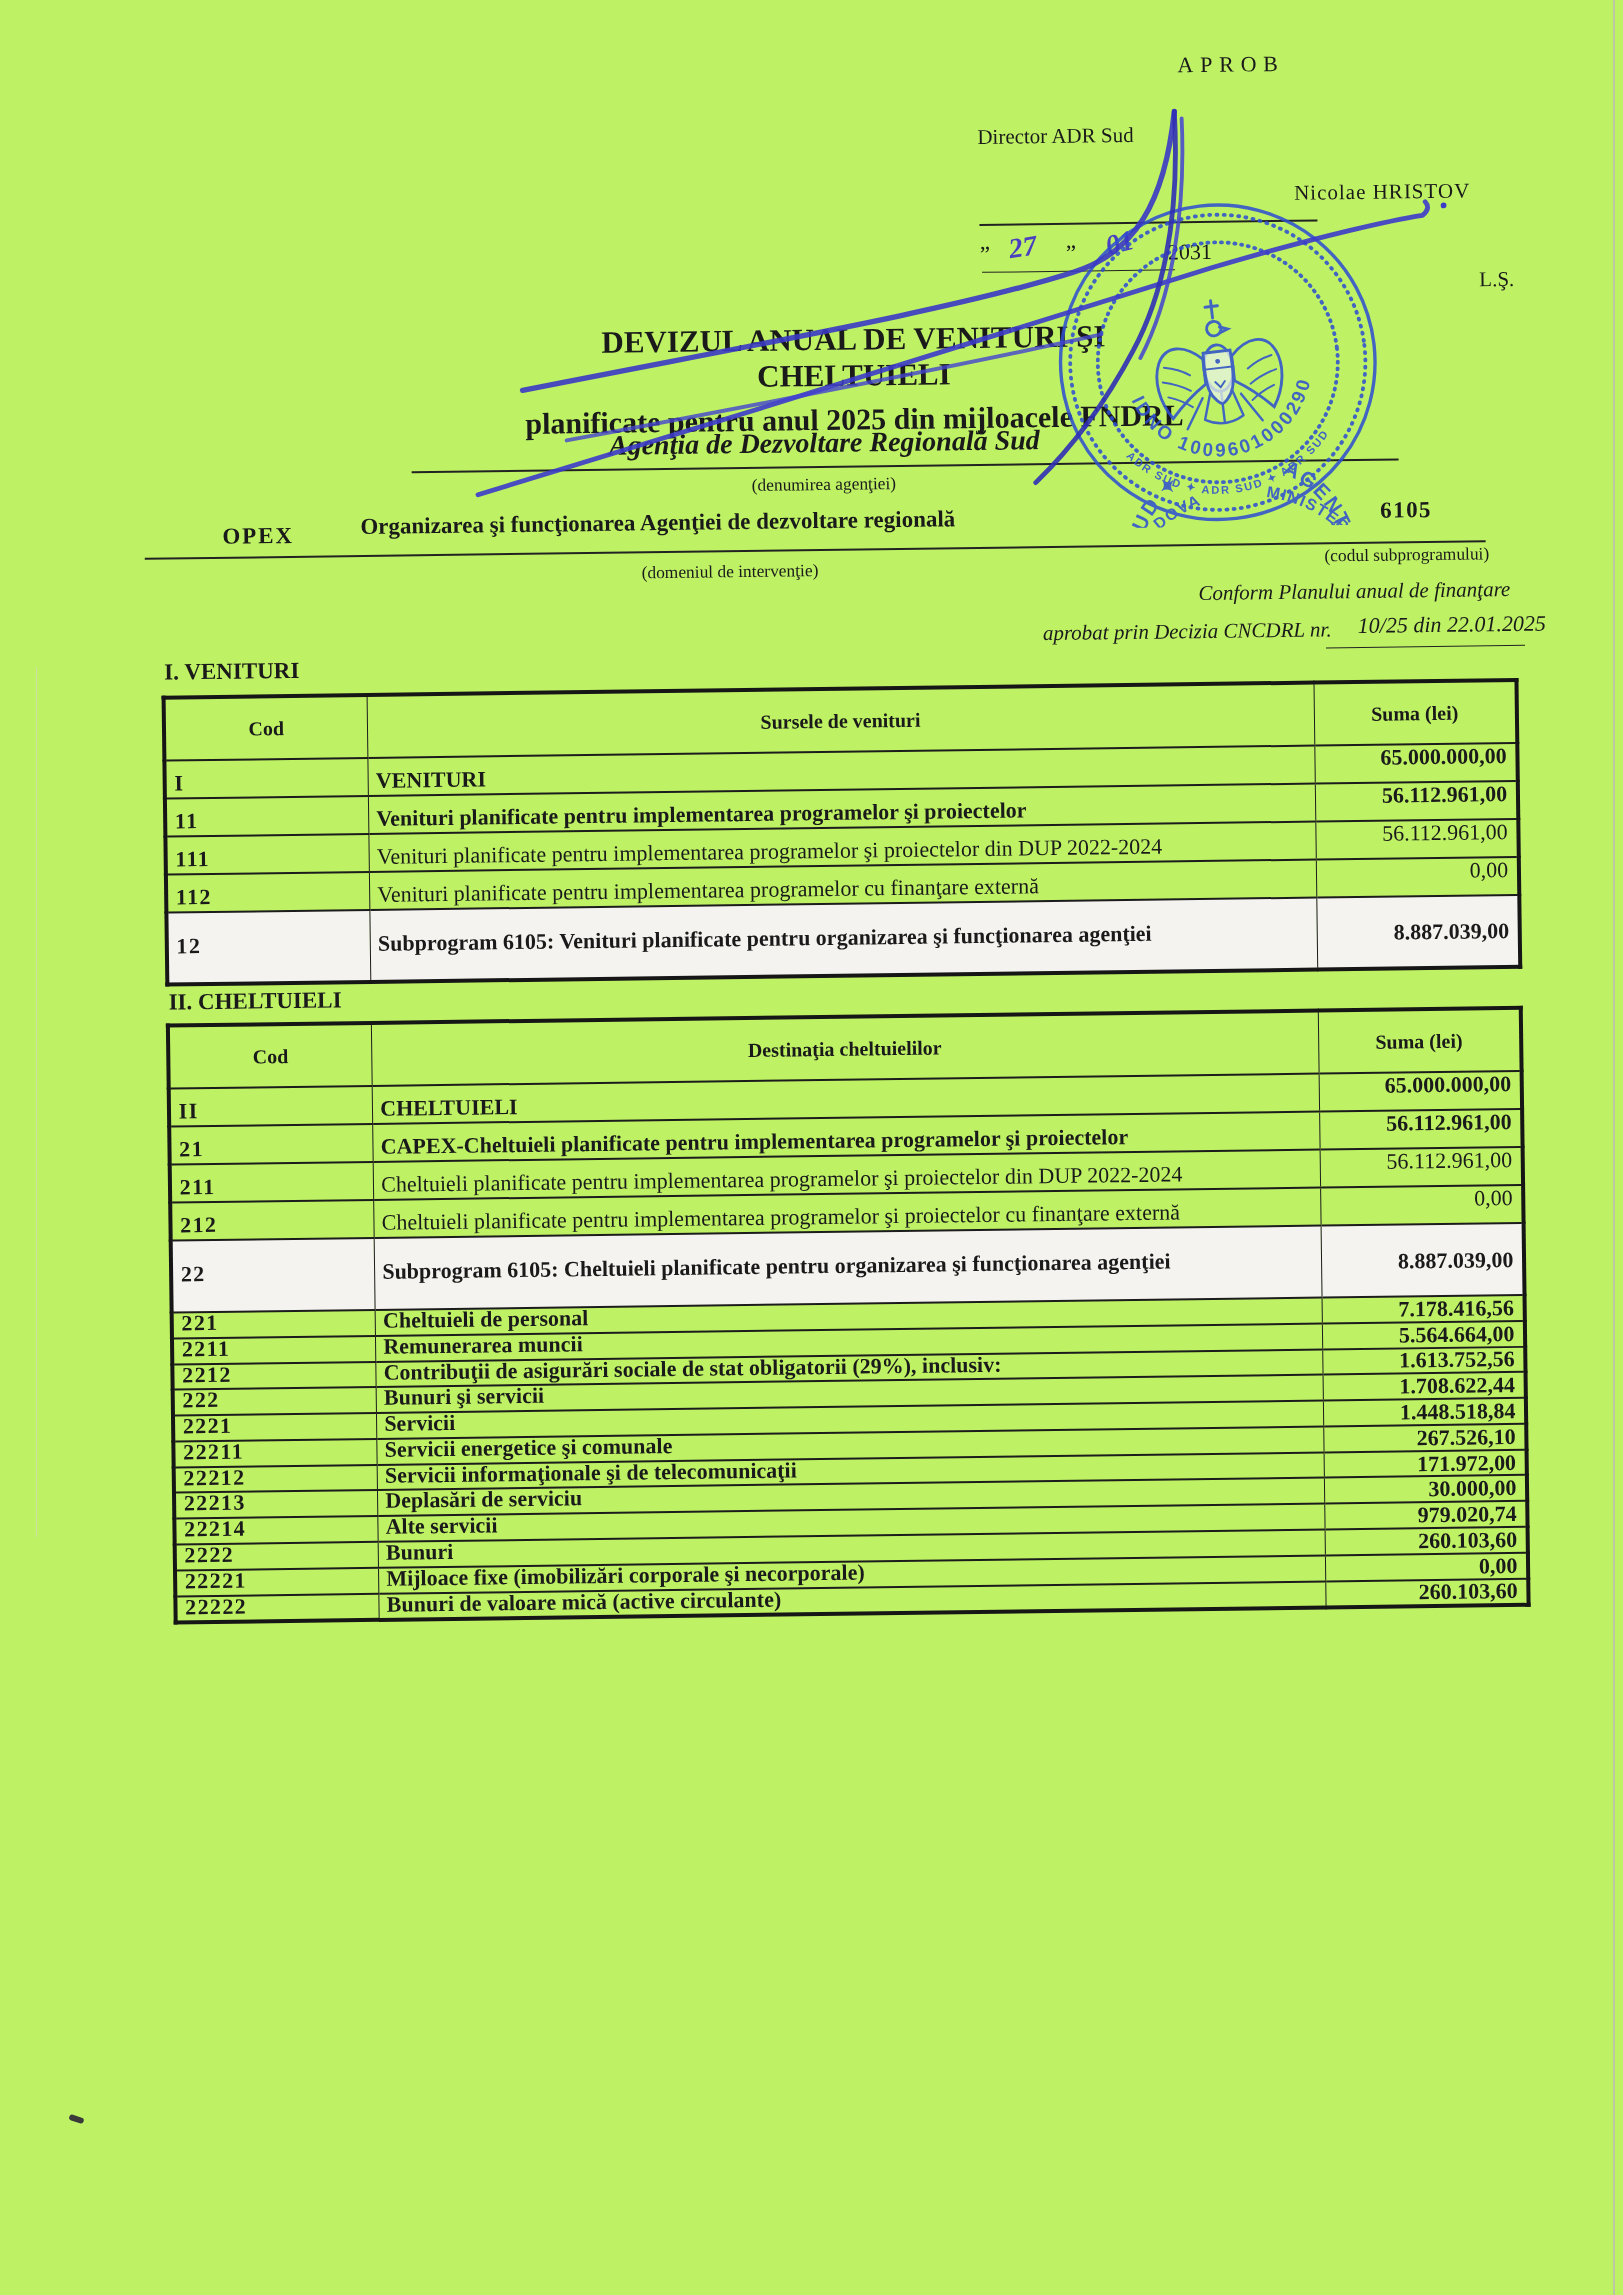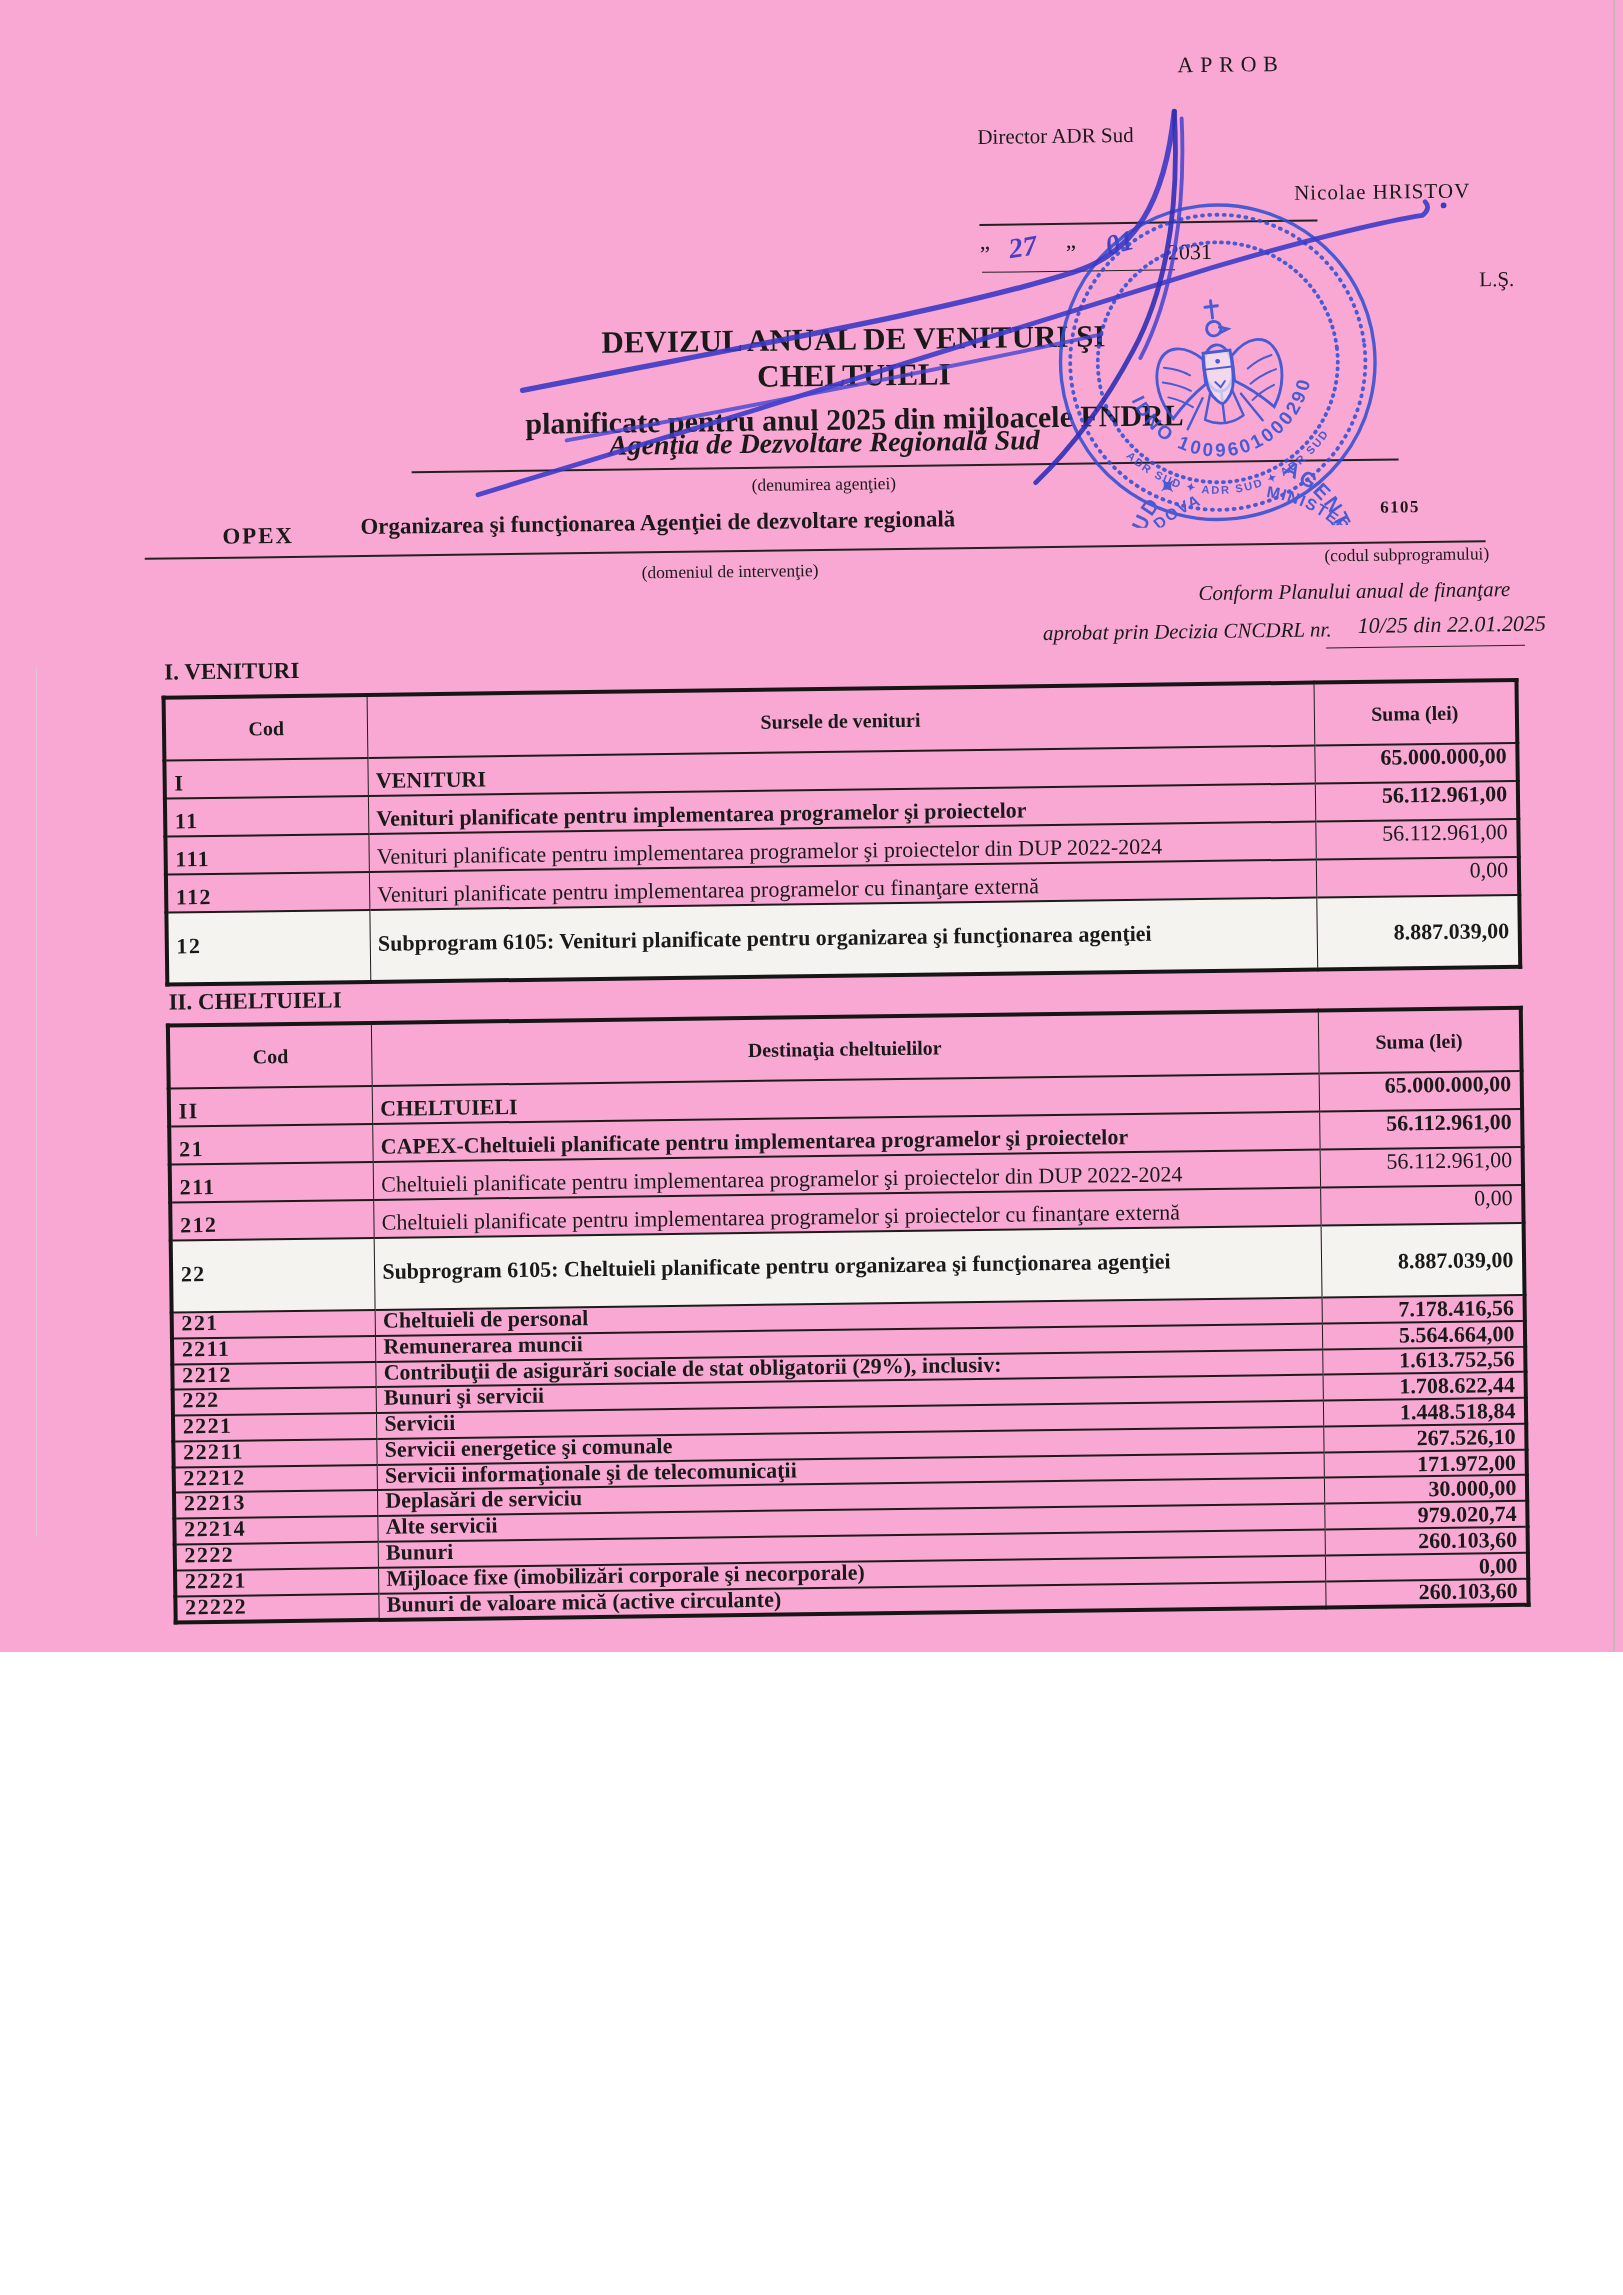--- a/index.html
+++ b/index.html
@@ -1,16 +1,16 @@
 <!DOCTYPE html>
 <html lang="ro" style="font-size:7.7px"><head>
 <meta charset="utf-8">
 <style>
   html,body{margin:0;padding:0;background:#ffffff;}
-  .sheet{position:relative;width:1623px;height:1652px;background:#f9a8d4;overflow:hidden;
+  .sheet{position:relative;width:1623px;height:2295px;background:#bef264;overflow:hidden;
          font-family:"Liberation Serif","DejaVu Serif",serif;color:#1a1a1a;}
   .tilt{position:absolute;inset:0;transform:rotate(-0.75deg);transform-origin:822px 725px;}
   .abs{position:absolute;white-space:nowrap;}
   .ctr{text-align:center;white-space:normal;}
   .hline{position:absolute;background:#222;}
   .ink{color:#4a3fc0;font-style:italic;font-weight:bold;}
   
   .approb{left:1186px;top:57px;font-size:22px;letter-spacing:6.8px;}
   .director{left:985px;top:127px;font-size:21px;}
   .name{left:1301px;top:187px;font-size:21px;letter-spacing:1px;}
@@ -28,21 +28,21 @@
   
   .titlewrap{left:520px;top:322px;width:677px;}
   .t1{font-size:31px;font-weight:bold;}
   .t2{font-size:30px;font-weight:bold;margin-top:8.7px;}
   .agency{left:562px;top:427px;width:532px;font-size:28px;font-weight:bold;font-style:italic;}
   .agline{left:415px;top:466px;width:987px;height:1.9px;}
   .agcap{left:682px;top:474px;width:290px;font-size:17.4px;}
   
   .opex{left:225px;top:516px;font-size:23px;font-weight:bold;letter-spacing:1.9px;}
   .domain{left:363px;top:508px;font-size:23px;font-weight:bold;}
-  .code{left:1383px;top:505px;font-size:17px;font-weight:bold;letter-spacing:1.4px;}
+  .code{left:1383px;top:505px;font-size:23px;font-weight:bold;letter-spacing:1.4px;}
   .opexline{left:147px;top:549px;width:1341px;height:1.9px;}
   .domcap{left:587px;top:560px;width:290px;font-size:17.4px;}
   .codecap{left:1264px;top:552px;width:290px;font-size:17.4px;}
   
   .conf1{left:1063px;top:586px;width:449px;font-size:21px;font-style:italic;text-align:right;}
   .conf2{left:1044px;top:624px;font-size:21px;font-style:italic;}
   .decision{left:1359px;top:620px;font-size:22px;font-style:italic;}
   .decline{left:1327px;top:654px;width:199px;height:1.4px;}
   
   .sect1{left:165px;top:651px;font-size:23px;font-weight:bold;}

